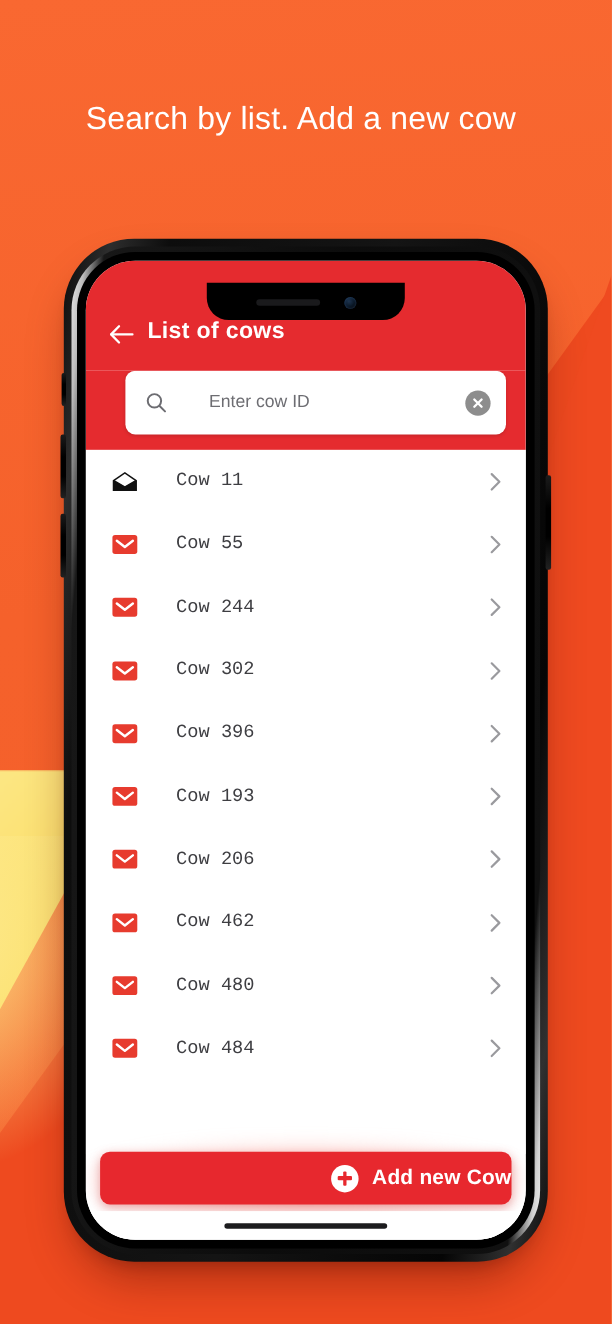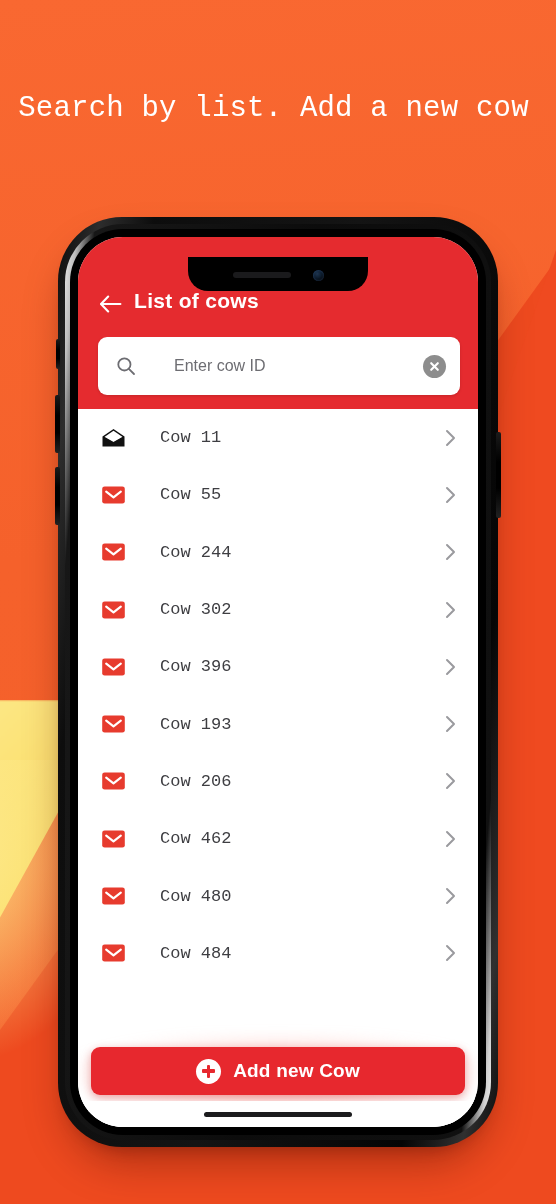--- a/index.html
+++ b/index.html
@@ -63,21 +63,21 @@
   .headline {
     position: absolute;
     top: 92px;
     left: 0;
     width: 547px;
     text-align: center;
     color: #ffffff;
     font-size: 29px;
     font-weight: 400;
     letter-spacing: 0.2px;
-    font-family: Liberation Mono, monospace;
+    font-family: Liberation Sans, sans-serif;
   }
 
   
   .phone {
     position: absolute;
     left: 58px;
     top: 217px;
     width: 440px;
     height: 930px;
   }
@@ -176,21 +176,21 @@
   .appbar-title {
     color: #ffffff;
     font-size: 21px;
     font-weight: 700;
     letter-spacing: 0.3px;
     font-family: "Liberation Sans", sans-serif;
   }
 
   .searchwrap {
     background: #e52b2f;
-    padding: 0 18px 14px 20px;
+    padding: 0 18px 14px 36px;
   }
   .searchbar {
     height: 58px;
     background: #ffffff;
     border-radius: 9px;
     display: flex;
     align-items: center;
     padding: 0 14px 0 18px;
     box-shadow: 0 1px 3px rgba(0,0,0,0.14);
   }
@@ -273,21 +273,21 @@
   }
   .cta-btn {
     position: relative;
     width: 374px;
     height: 48px;
     border-radius: 9px;
     background: #e7282e;
     border: none;
     display: flex;
     align-items: center;
-    justify-content: center;
+    justify-content: flex-end;
     gap: 12px;
     cursor: pointer;
     box-shadow: 0 3px 10px rgba(200,30,30,0.4);
   }
   .cta-plus {
     width: 25px; height: 25px;
     border-radius: 50%;
     background: #ffffff;
     display: flex;
     align-items: center;

